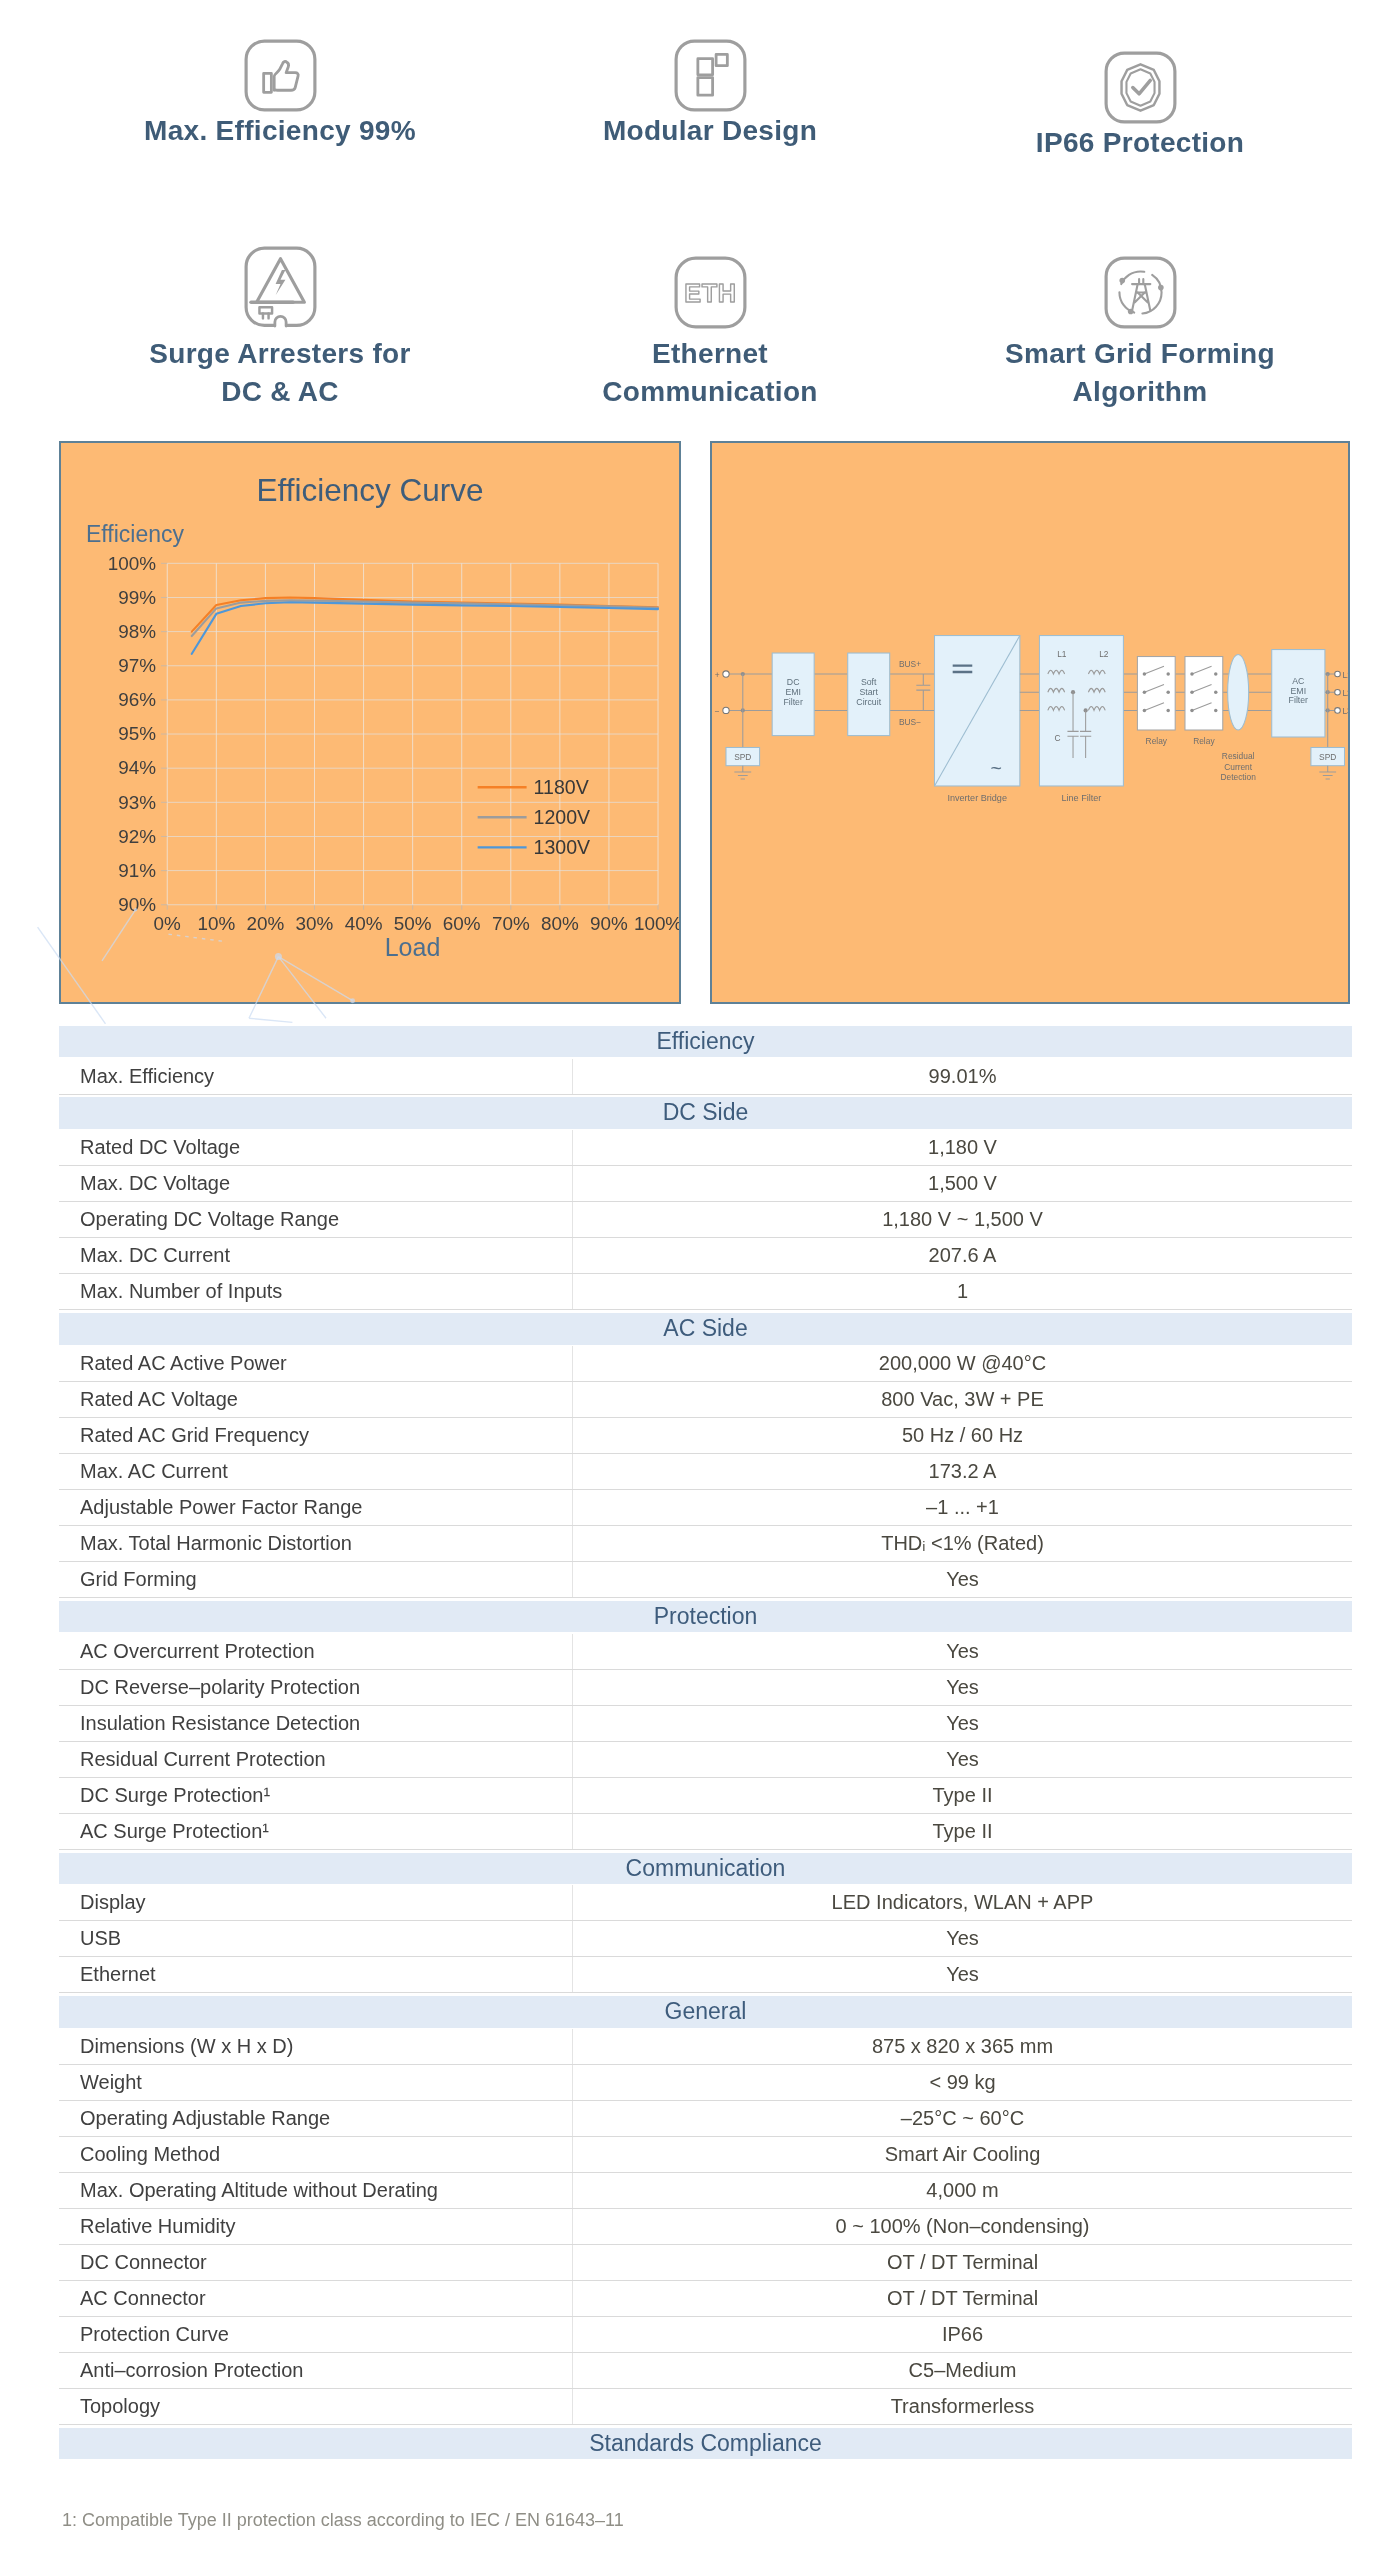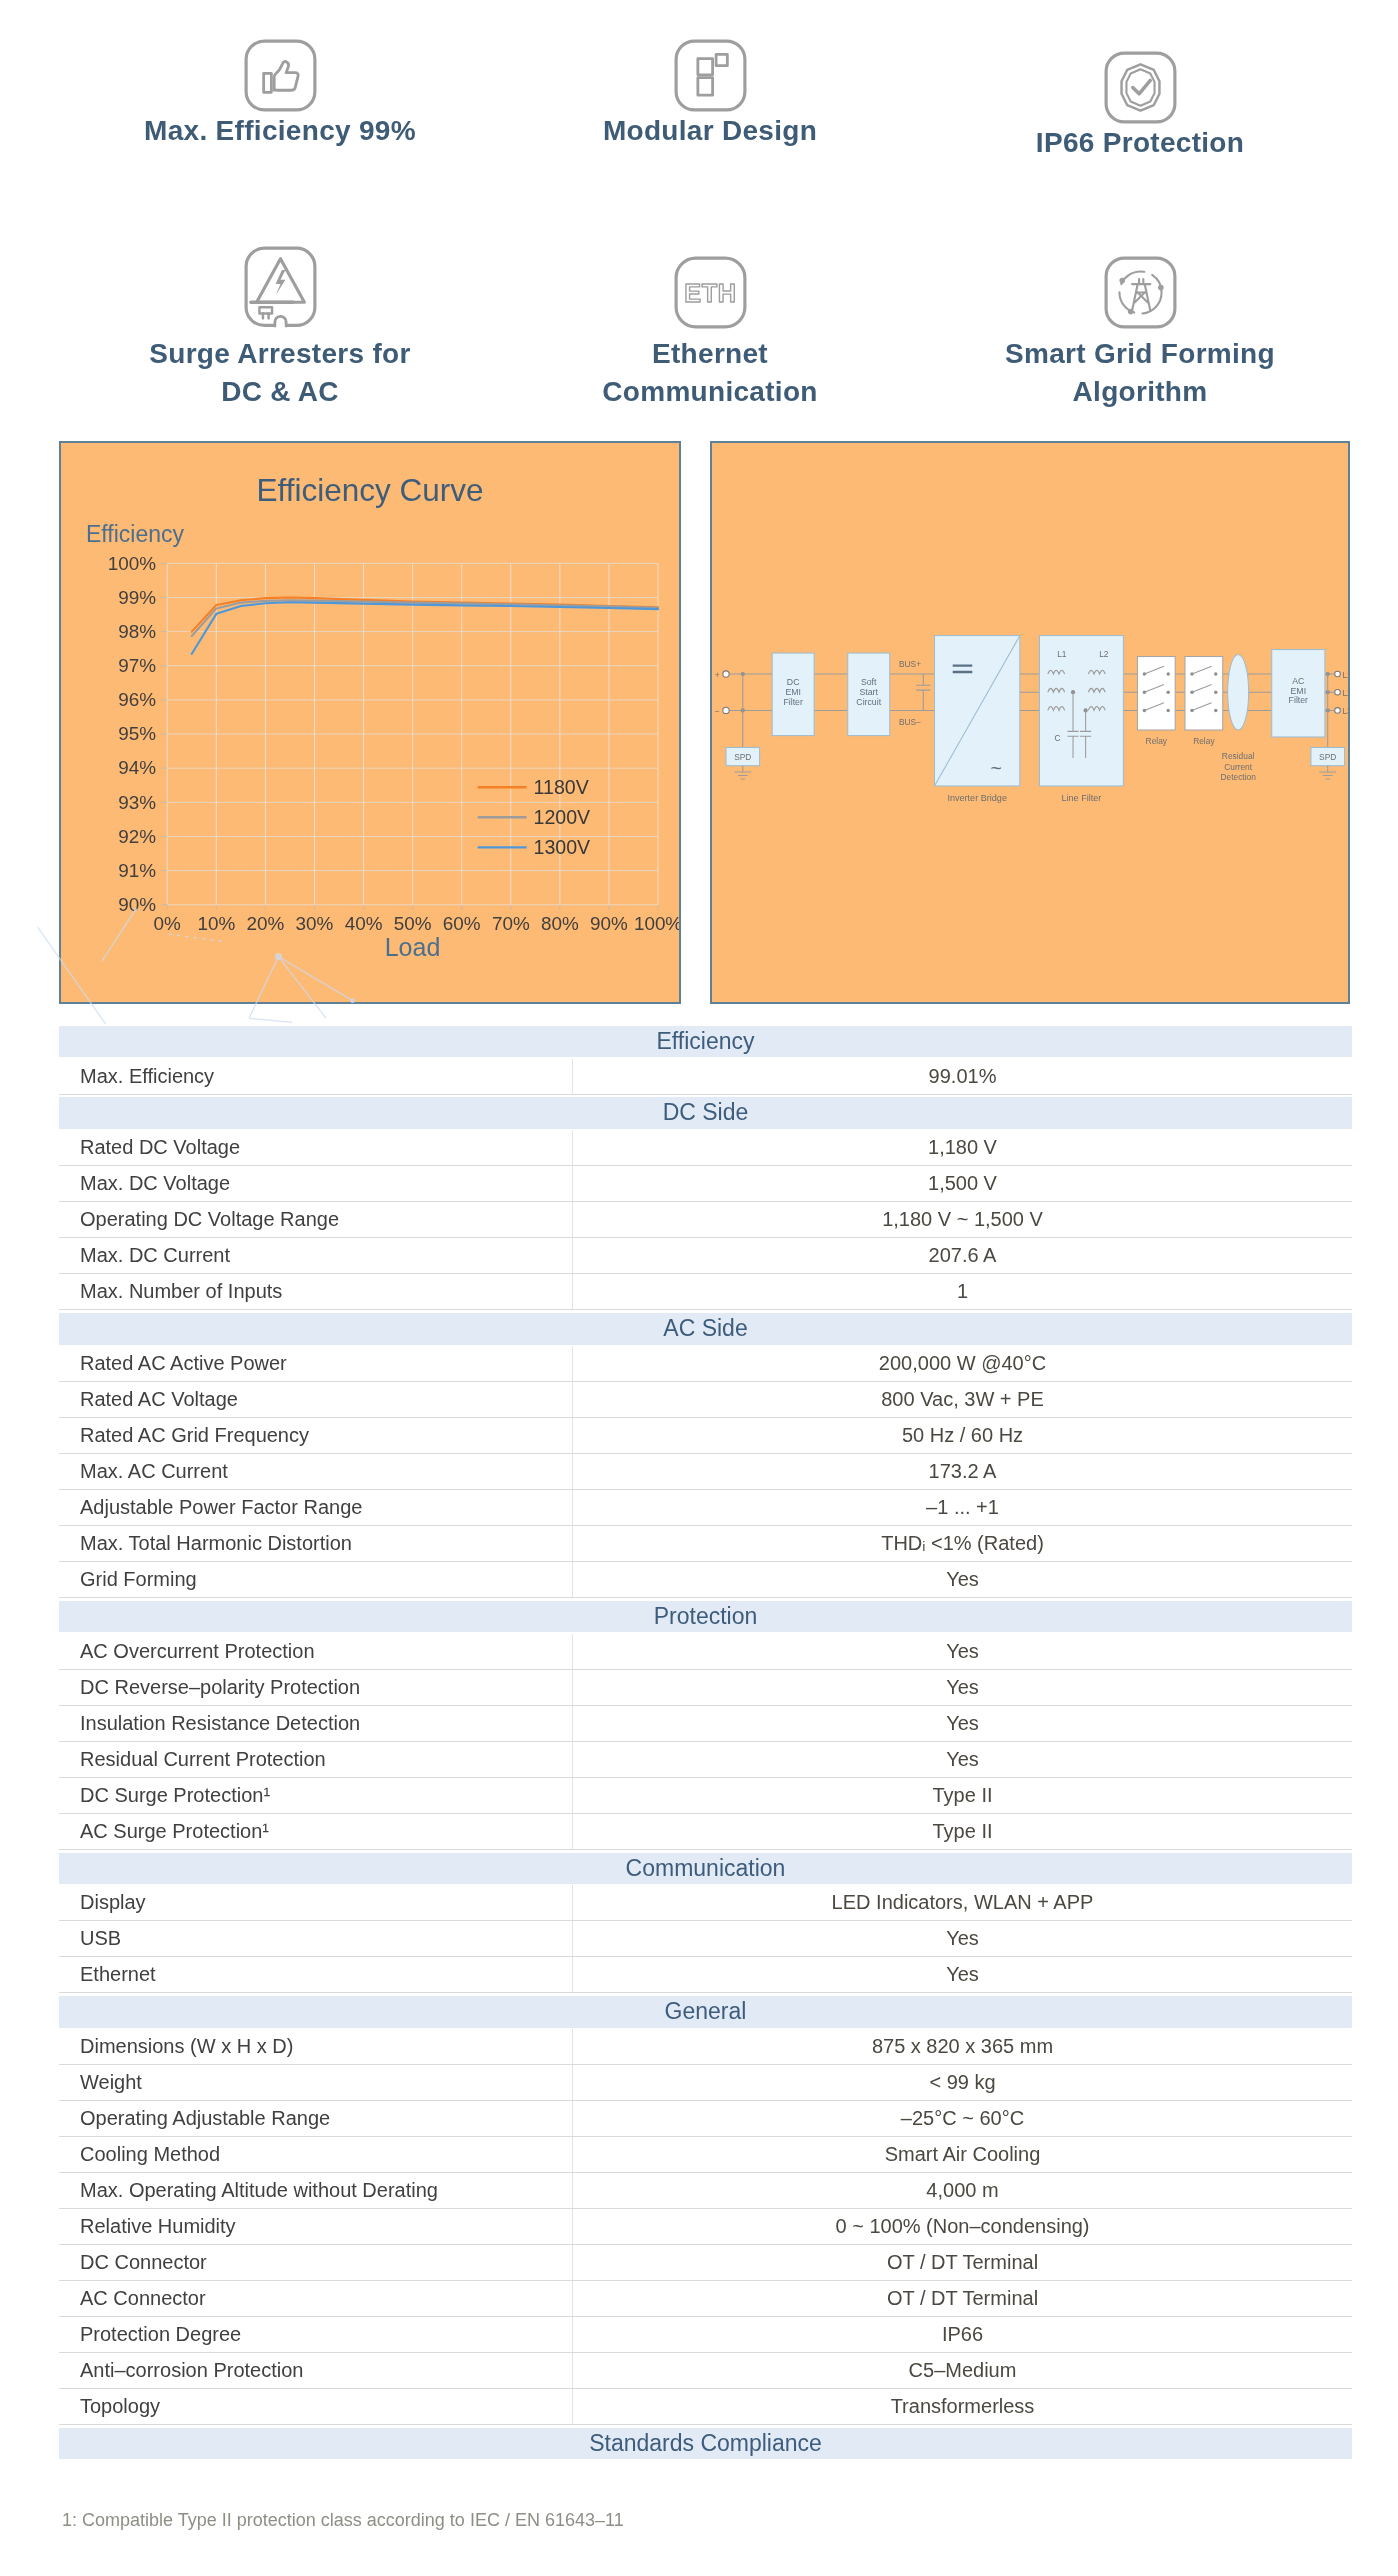--- a/index.html
+++ b/index.html
@@ -453,21 +453,21 @@
     </div>
     <div class="spec-row">
       <div class="lbl">DC Connector</div>
       <div class="val">OT / DT Terminal</div>
     </div>
     <div class="spec-row">
       <div class="lbl">AC Connector</div>
       <div class="val">OT / DT Terminal</div>
     </div>
     <div class="spec-row">
-      <div class="lbl">Protection Degree</div>
+      <div class="lbl">Protection Curve</div>
       <div class="val">IP66</div>
     </div>
     <div class="spec-row">
       <div class="lbl">Anti–corrosion Protection</div>
       <div class="val">C5–Medium</div>
     </div>
     <div class="spec-row">
       <div class="lbl">Topology</div>
       <div class="val">Transformerless</div>
     </div>

